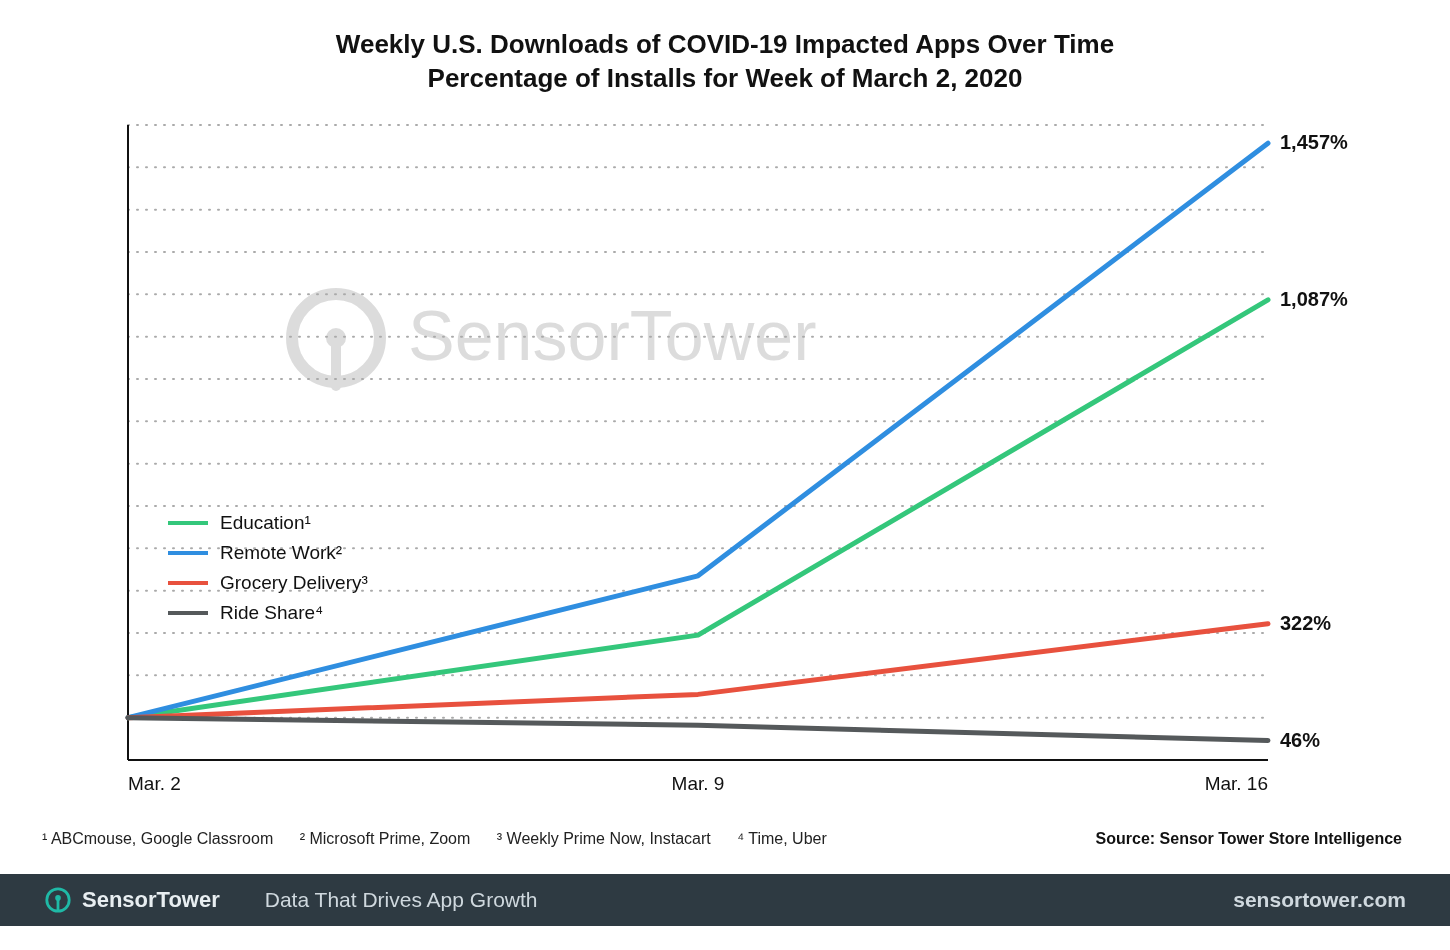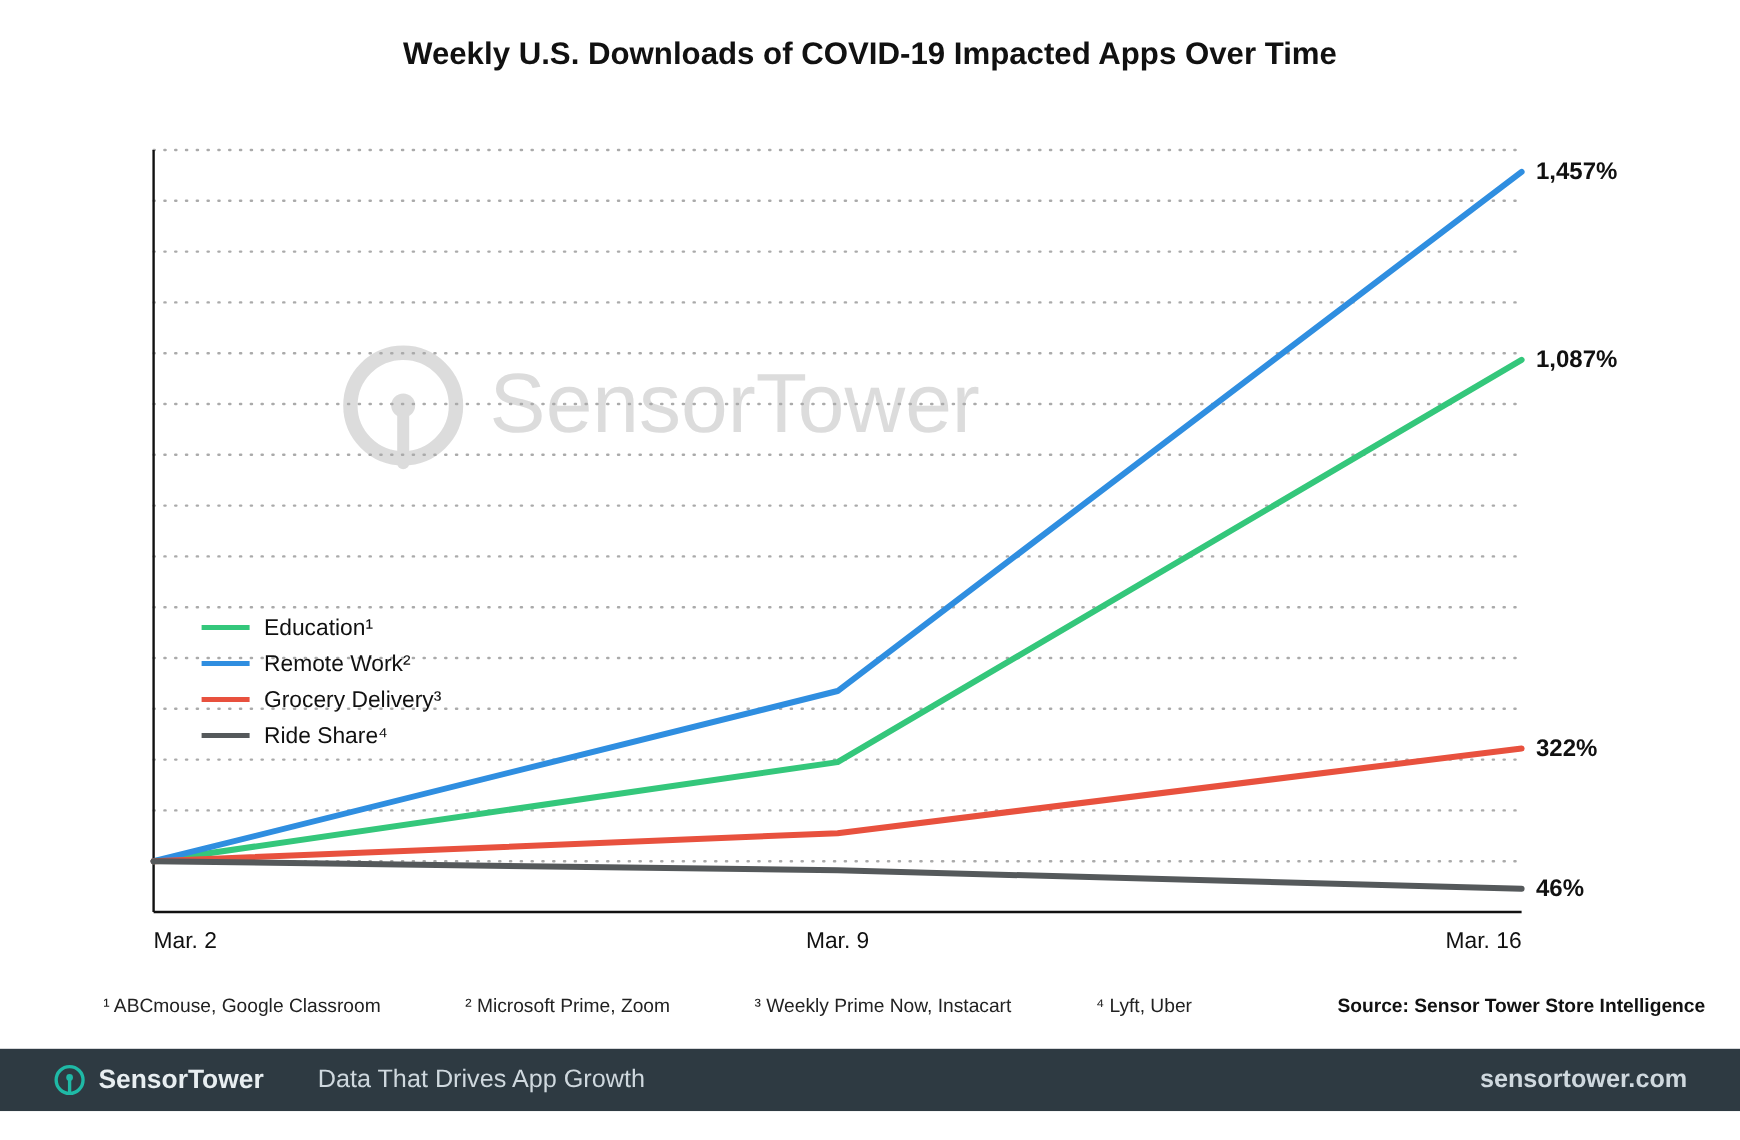--- a/index.html
+++ b/index.html
@@ -11,35 +11,36 @@
   .tick-label { font-size: 18px; fill: #111; font-weight: 500; }
   .x-tick-label { font-size: 19px; fill: #111; font-weight: 500; }
   .end-label { font-size: 20px; fill: #111; font-weight: 700; }
   .legend-swatch { stroke-width: 4; }
   .legend-text { font-size: 19px; fill: #111; }
   .grid-dots { stroke: #aaa; stroke-width: 2; stroke-dasharray: 1 8; stroke-linecap: round; fill: none; }
   .axis-line { stroke: #111; stroke-width: 2; fill: none; }
   .series { fill: none; stroke-width: 5; stroke-linejoin: round; stroke-linecap: round; }
   .watermark-text { fill: #d9d9d9; font-size: 70px; font-weight: 500; }
   .footnotes { position: absolute; left: 42px; bottom: 78px; font-size: 16px; color: #222; }
-  .footnotes span { margin-right: 22px; margin-left: 44px; }
-  .source { position: absolute; right: 29px; bottom: 78px; font-size: 16px; font-weight: 700; color: #111; }
+  .footnotes span { margin-right: 22px; }
+  .source { position: absolute; right: 48px; bottom: 78px; font-size: 16px; font-weight: 700; color: #111; }
   .footer { position: absolute; left: 0; right: 0; bottom: 0; height: 52px; background: #2e3a42; color: #e8eef1; display: flex; align-items: center; padding: 0 44px; font-size: 20px; }
   .footer .logo { display: flex; align-items: center; font-weight: 600; font-size: 22px; color: #e8eef1; }
   .footer .logo .mark { width: 28px; height: 28px; margin-right: 10px; }
   .footer .tag { margin-left: 45px; font-weight: 300; color: #cfd8de; font-size: 21px; }
   .footer .url { margin-left: auto; font-weight: 700; color: #cfd8de; font-size: 21px; }
 </style>
 </head>
 <body>
 
 <div class="wrap">
 
   <div class="title">
     <div>Weekly U.S. Downloads of COVID-19 Impacted Apps Over Time</div>
+    <div>Percentage of Installs for Week of March 2, 2020</div>
   </div>
 
   <div class="chart-area">
     <svg id="chart-svg" width="1240" height="700" viewBox="0 0 1240 700">
 
       <g opacity="0.9">
         <g transform="translate(170,175)">
           <circle cx="48" cy="48" r="44" fill="none" stroke="#d9d9d9" stroke-width="12"></circle>
           <circle cx="48" cy="48" r="10" fill="#d9d9d9"></circle>
           <line x1="48" y1="48" x2="48" y2="96" stroke="#d9d9d9" stroke-width="10" stroke-linecap="round"></line>
@@ -99,21 +100,21 @@
         <text x="102" y="473.93333333333334" class="legend-text">Grocery Delivery³</text>
         <line x1="50" y1="497.93333333333334" x2="90" y2="497.93333333333334" stroke="#55595b" class="legend-swatch"></line>
         <text x="102" y="503.93333333333334" class="legend-text">Ride Share⁴</text>
       </svg>
   </div>
 
   <div class="footnotes">
     <span>¹ ABCmouse, Google Classroom</span>
     <span>² Microsoft Prime, Zoom</span>
     <span>³ Weekly Prime Now, Instacart</span>
-    <span>⁴ Lyft, Uber</span>
+    <span>⁴ Time, Uber</span>
   </div>
   <div class="source">Source: Sensor Tower Store Intelligence</div>
 
   <div class="footer">
     <div class="logo">
       <svg class="mark" viewBox="0 0 40 40">
         <circle cx="20" cy="20" r="16" fill="none" stroke="#1fb9a6" stroke-width="4"></circle>
         <circle cx="20" cy="17" r="4" fill="#1fb9a6"></circle>
         <line x1="20" y1="17" x2="20" y2="34" stroke="#1fb9a6" stroke-width="4" stroke-linecap="round"></line>
       </svg>

